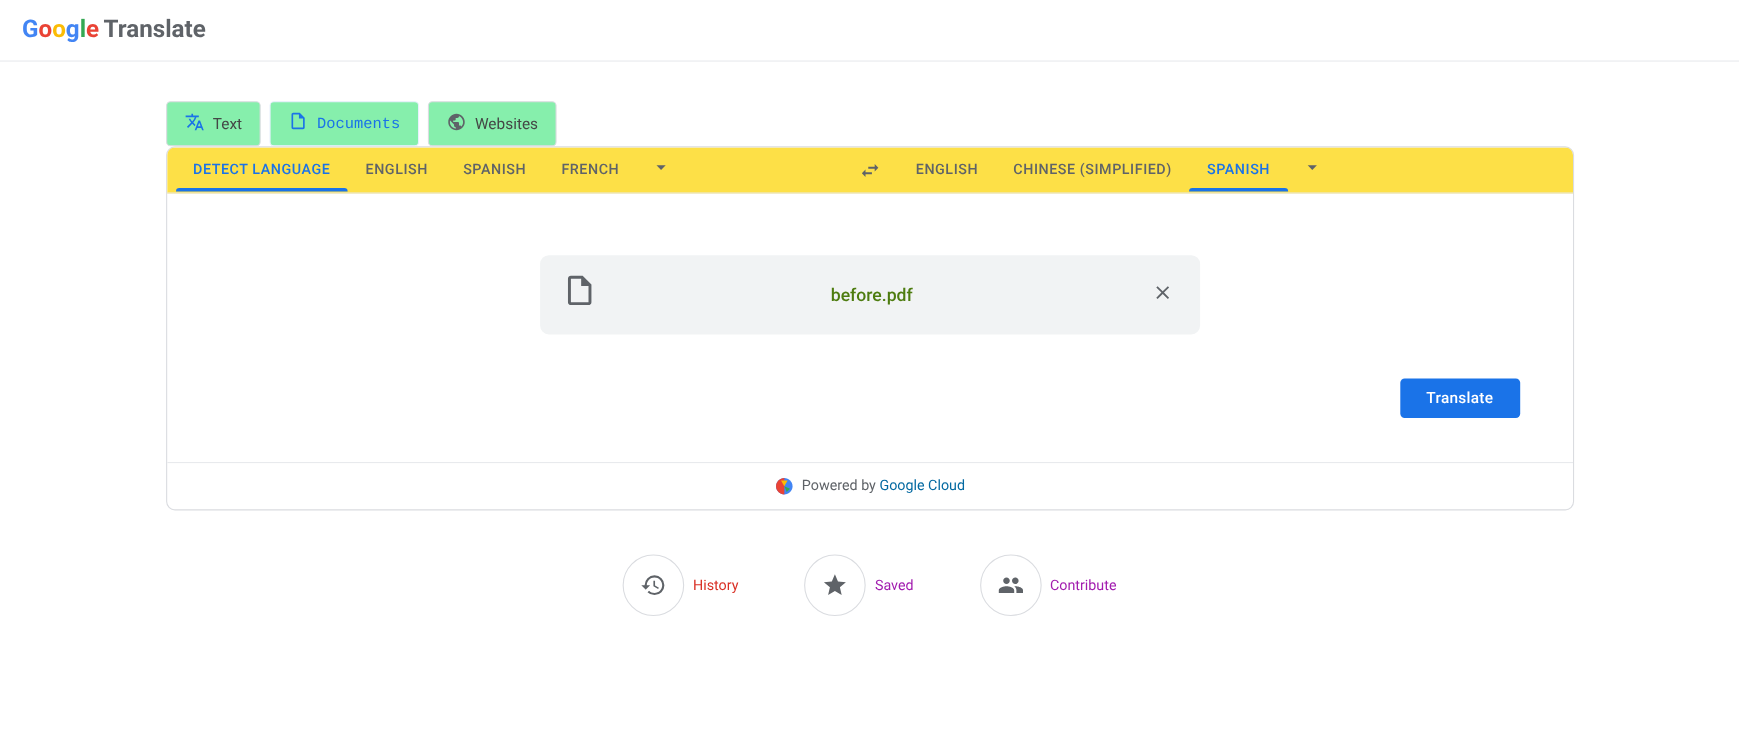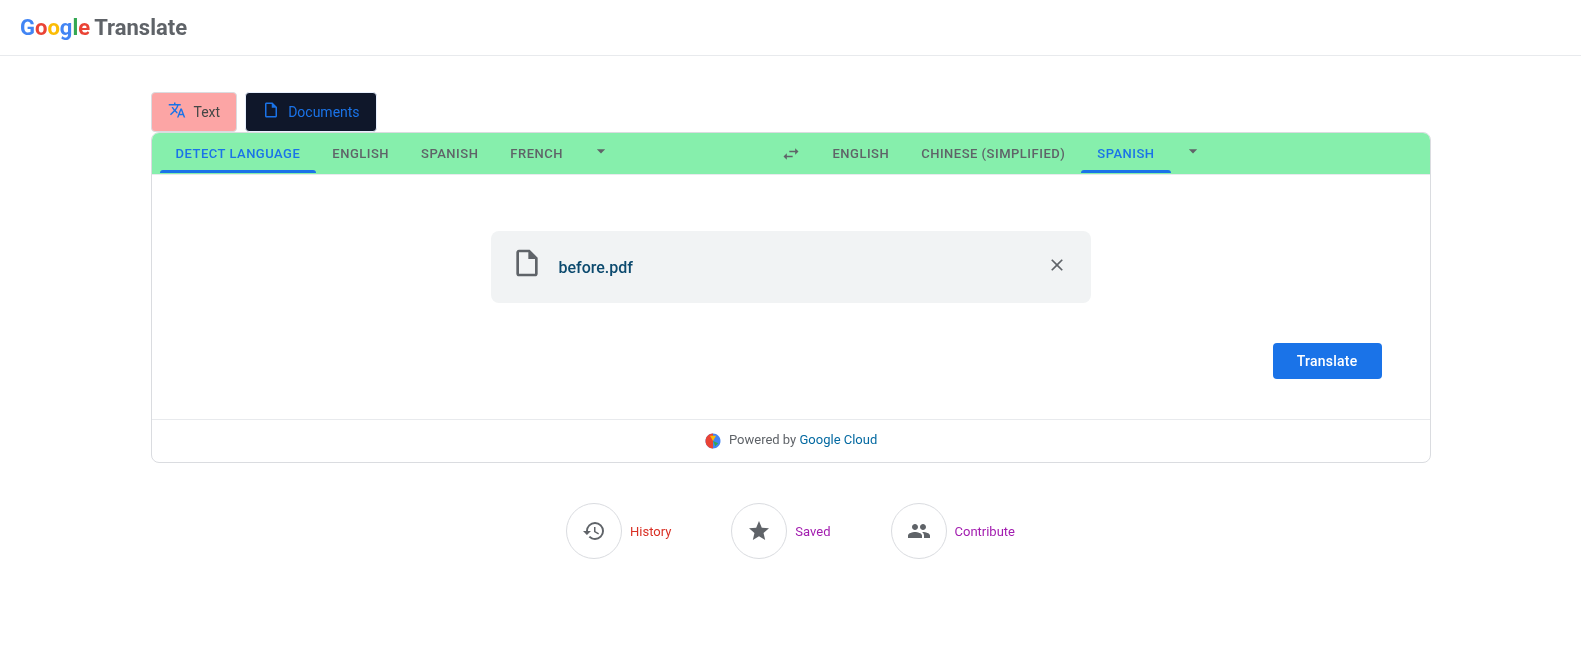--- a/index.html
+++ b/index.html
@@ -48,51 +48,52 @@
       gap: 8px;
       margin-bottom: 0;
     }
     .mode-tab {
       display: flex;
       align-items: center;
       gap: 8px;
       padding: 8px 16px;
       border: 1px solid #dadce0;
       border-radius: 4px;
-      background: #fca5a5;
+      background: #86efac;
       font-size: 14px;
       color: #444746;
       cursor: pointer;
       font-family: inherit;
     }
     .mode-tab.active {
-      background: #0f172a;
+      background: #86efac;
       border-color: #e8f0fe;
       color: #1a73e8;
+      font-family: Liberation Mono, monospace;
     }
     .mode-icon {
       font-size: 16px;
     }
 
     
     .translator-box {
       width: 1280px;
       border: 1px solid #dadce0;
       border-radius: 8px;
       margin-top: 0;
       background: #fff;
       overflow: hidden;
     }
 
     
     .lang-bar {
       display: flex;
       align-items: center;
       border-bottom: 1px solid #e8eaed;
-      background: #86efac;
+      background: #fde047;
     }
     .lang-section {
       display: flex;
       align-items: center;
       flex: 1;
       padding: 0 8px;
     }
     .lang-btn {
       padding: 12px 16px;
       border: none;
@@ -152,21 +153,22 @@
     .file-icon {
       font-size: 32px;
       color: #5f6368;
     }
     .file-info {
       flex: 1;
     }
     .file-name {
       font-size: 16px;
       font-weight: 500;
-      color: #0c4a6e;
+      color: #4d7c0f;
+      text-align: center;
     }
     .file-size {
       font-size: 13px;
       color: #5f6368;
       margin-top: 2px;
     }
     .file-close {
       padding: 4px;
       border: none;
       background: transparent;
@@ -309,20 +311,28 @@
 
         <button class="mode-tab active">
           <span class="mode-icon">
             <svg width="18" height="18" viewBox="0 0 24 24" fill="none">
                 <path d="M14 2H6c-1.1 0-2 .9-2 2v16c0 1.1.9 2 2 2h12c1.1 0 2-.9 2-2V8l-6-6zm4 18H6V4h7v5h5v11z" fill="#1a73e8"></path>
               </svg>
           </span>
           <span>Documents</span>
         </button>
 
+        <button class="mode-tab">
+          <span class="mode-icon">
+            <svg width="18" height="18" viewBox="0 0 24 24" fill="none">
+                <path d="M12 2C6.48 2 2 6.48 2 12s4.48 10 10 10 10-4.48 10-10S17.52 2 12 2zm-1 17.93c-3.95-.49-7-3.85-7-7.93 0-.62.08-1.21.21-1.79L9 15v1c0 1.1.9 2 2 2v1.93zm6.9-2.54c-.26-.81-1-1.39-1.9-1.39h-1v-3c0-.55-.45-1-1-1H8v-2h2c.55 0 1-.45 1-1V7h2c1.1 0 2-.9 2-2v-.41c2.93 1.19 5 4.06 5 7.41 0 2.08-.8 3.97-2.1 5.39z" fill="#5f6368"></path>
+              </svg>
+          </span>
+          <span>Websites</span>
+        </button>
 
       </div>
     </div>
 
     <div class="translator-box">
 
       <div class="lang-bar">
 
         <div class="lang-section">
           <button class="lang-btn active">DETECT LANGUAGE</button>

